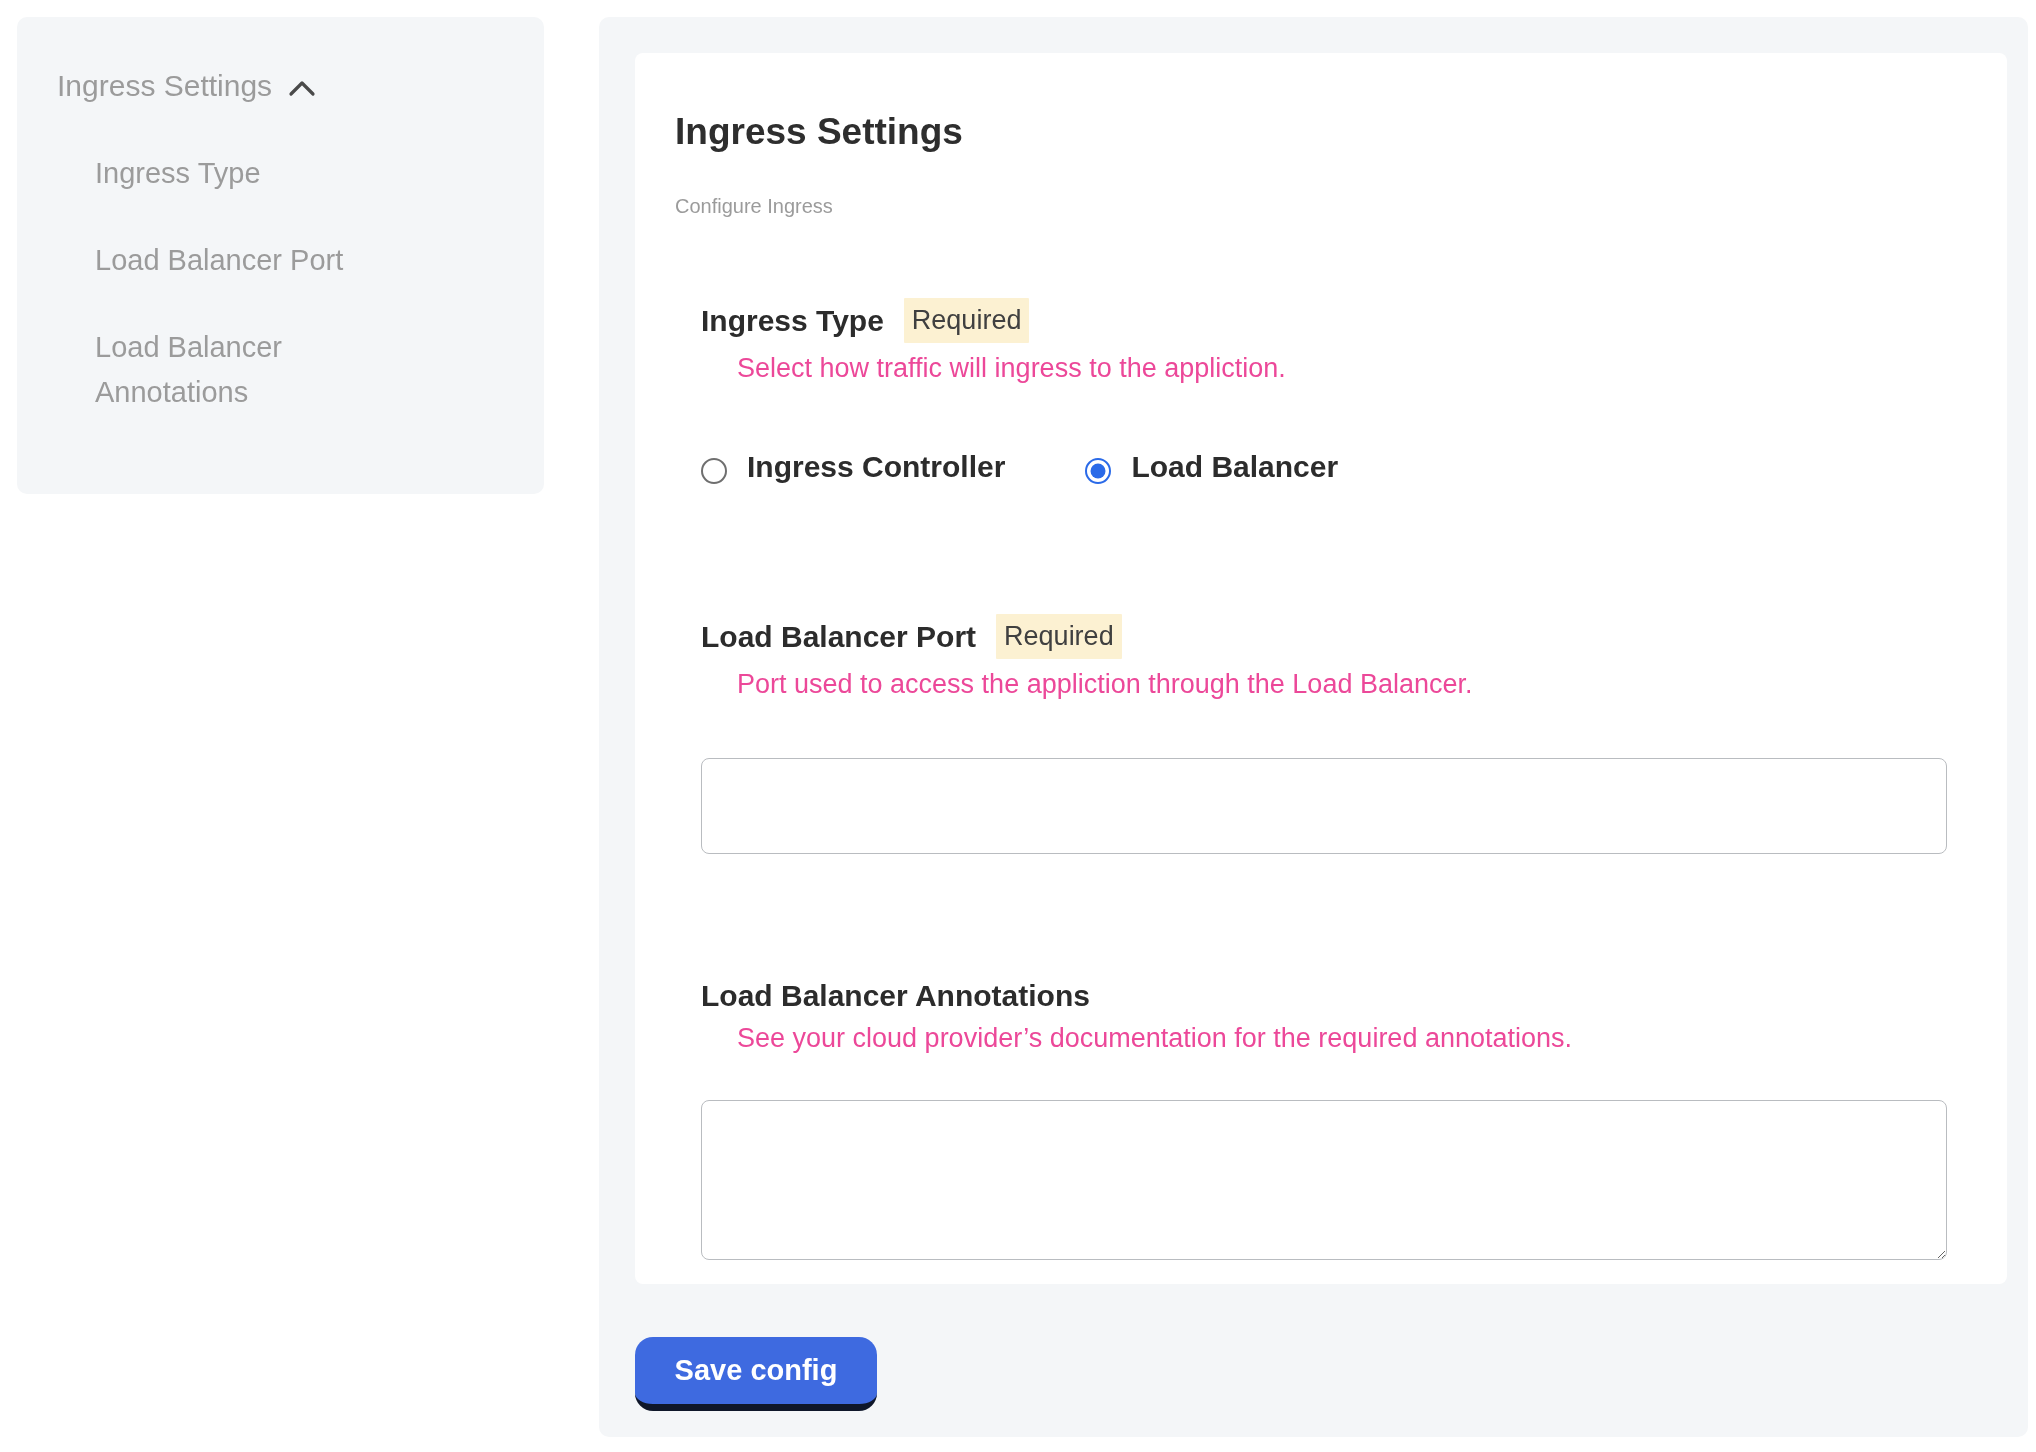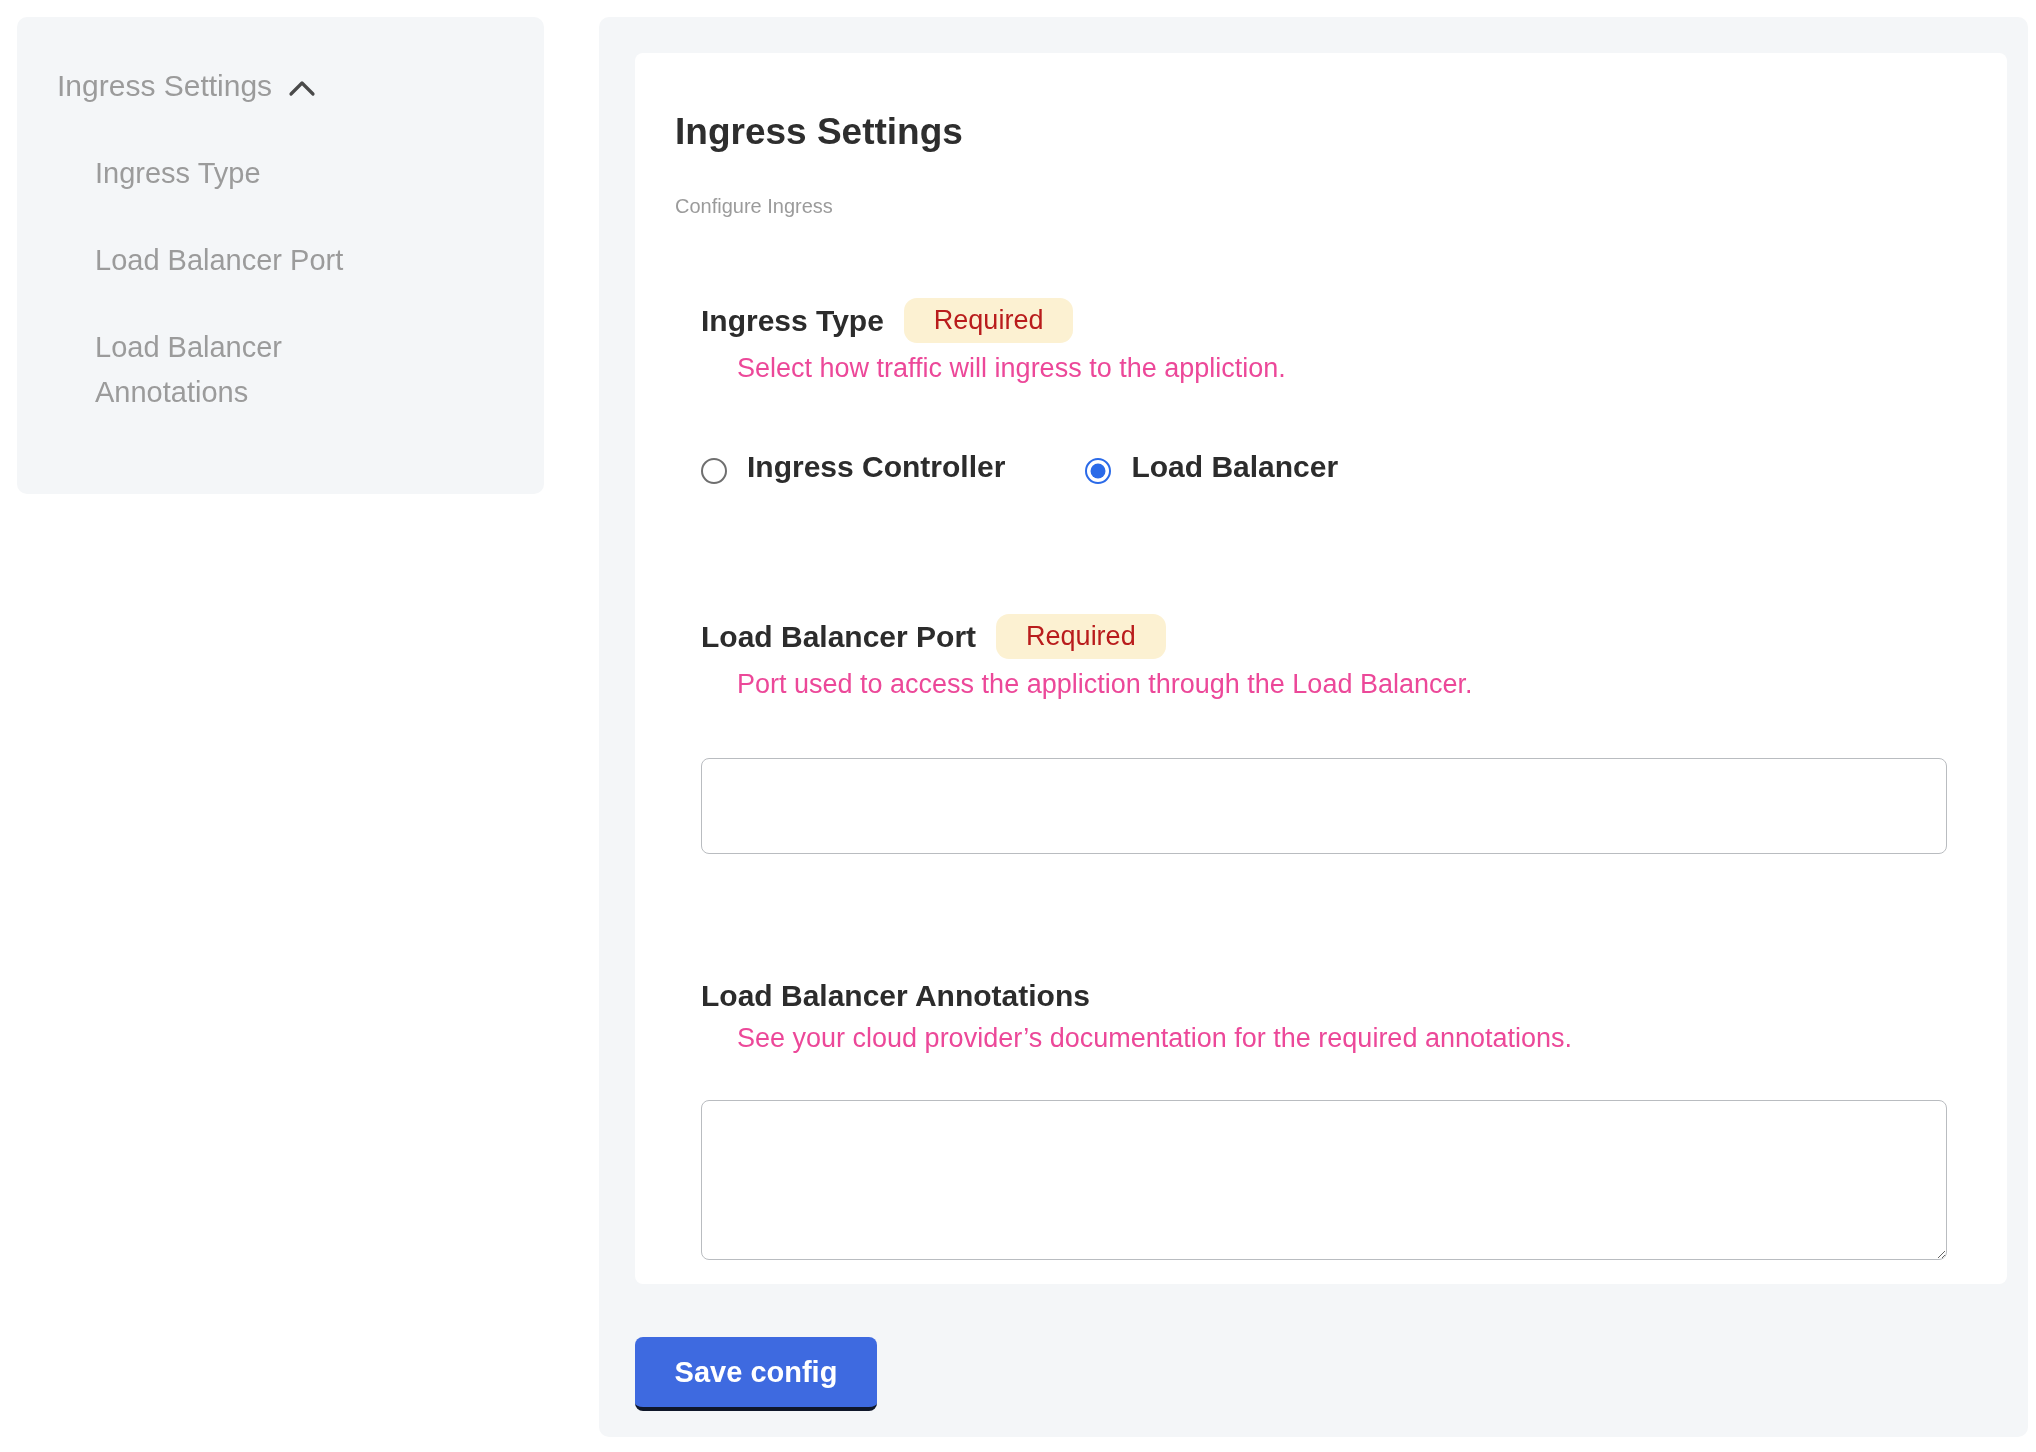--- a/index.html
+++ b/index.html
@@ -48,22 +48,22 @@
     padding: 58px 44px 40px 40px;
   }
   .card-title { font-size: 37px; font-weight: bold; color: #2e2e2e; }
   .card-subtitle { margin-top: 42px; font-size: 20px; color: #9b9b9b; }
 
   .sections { padding-left: 26px; }
 
   .section-heading-row { display: flex; align-items: center; gap: 20px; }
   .section-title { font-size: 30px; font-weight: bold; color: #2c2c2c; }
   .required-badge {
-    background: #fcf1d2; color: #b91c1c;
-    font-size: 27px; padding: 7px 30px; border-radius: 13px;
+    background: #fcf1d2; color: #404040;
+    font-size: 27px; padding: 7px 8px; border-radius: 1px;
   }
   .help-text { margin-top: 10px; font-size: 27px; color: #ec4899; margin-left: 36px; }
 
   .section-ingress-type { margin-top: 80px; }
   .radio-row { display: flex; align-items: center; gap: 80px; margin-top: 66px; }
   .radio-option { display: flex; align-items: flex-end; gap: 20px; cursor: pointer; }
   .radio-circle {
     width: 26px; height: 26px; border-radius: 50%;
     border: 2px solid #6f6f6f; background: #ffffff;
     position: relative; flex: 0 0 auto;
@@ -99,22 +99,22 @@
     font-family: "Liberation Sans", sans-serif;
     background: #ffffff; outline: none;
     resize: both;
   }
 
   .save-button {
     position: absolute; left: 36px; top: 1320px;
     width: 242px; height: 74px;
     background: #3e6ae0;
     border: none;
-    border-bottom: 4px solid #0f172a;
-    border-radius: 8px;
+    border-bottom: 7px solid #0f172a;
+    border-radius: 18px;
     color: #ffffff; font-size: 29px; font-weight: bold;
     font-family: "Liberation Sans", sans-serif;
     cursor: pointer;
   }
 </style>
 </head>
 <body>
 
 <div class="page">
 

